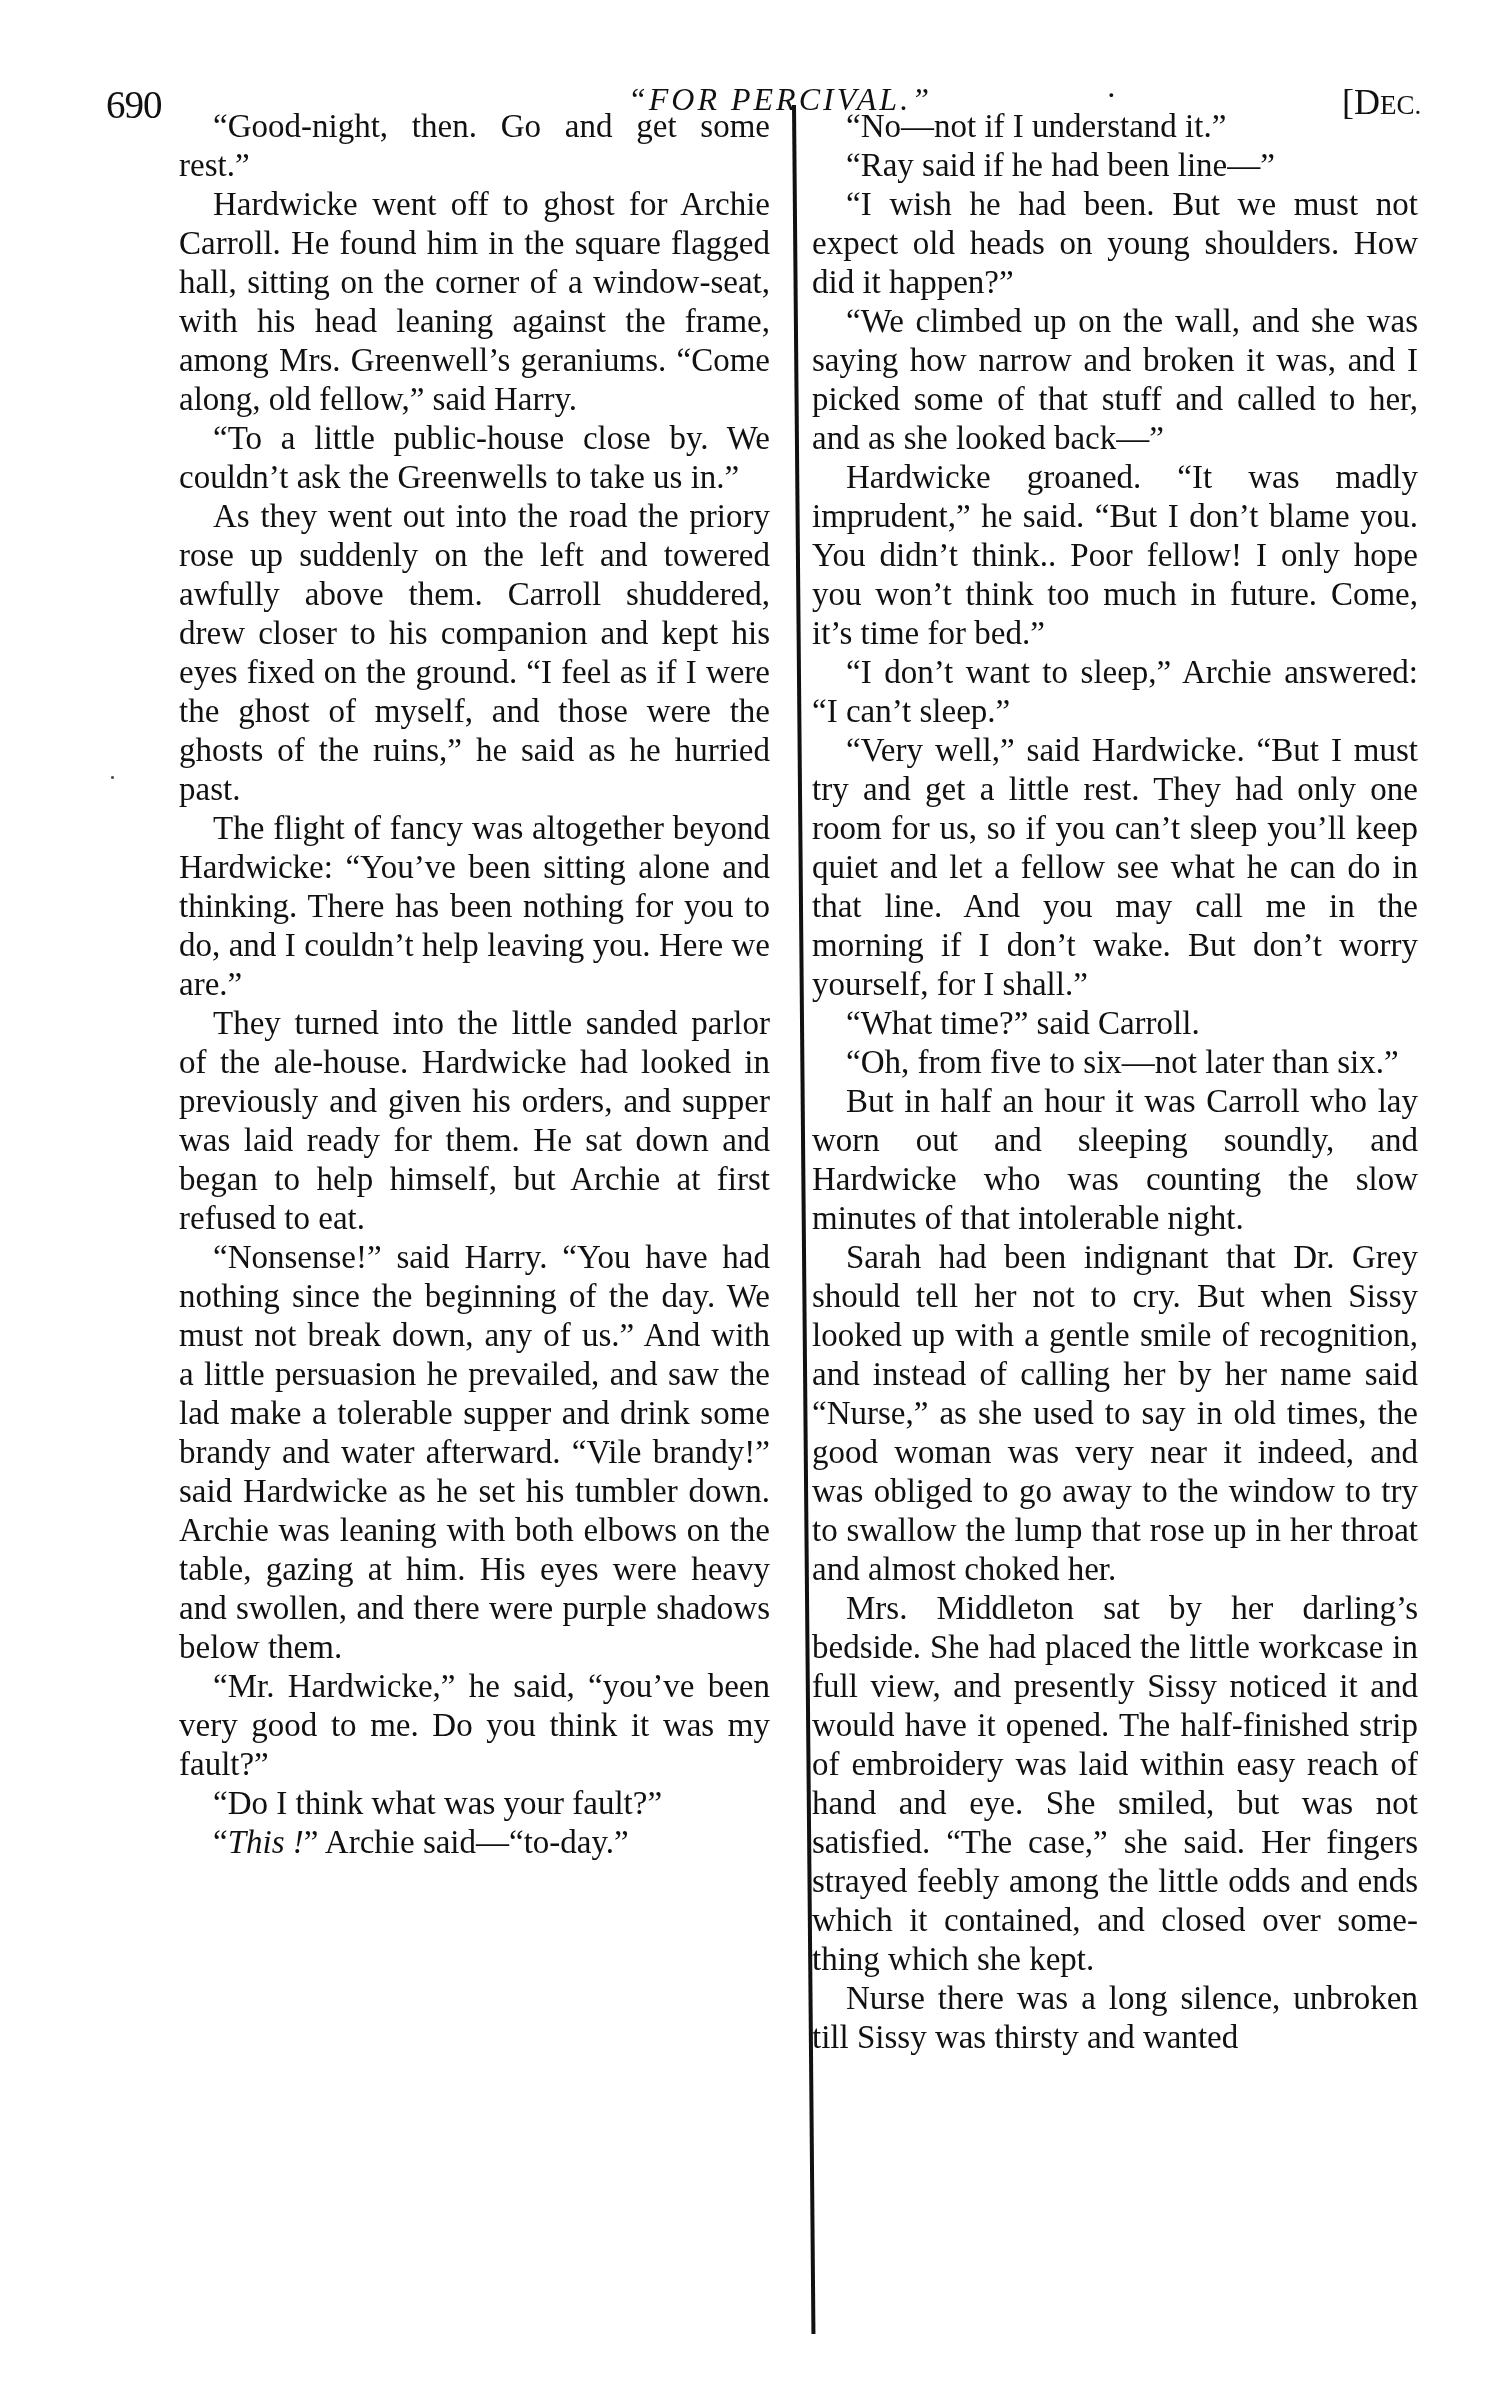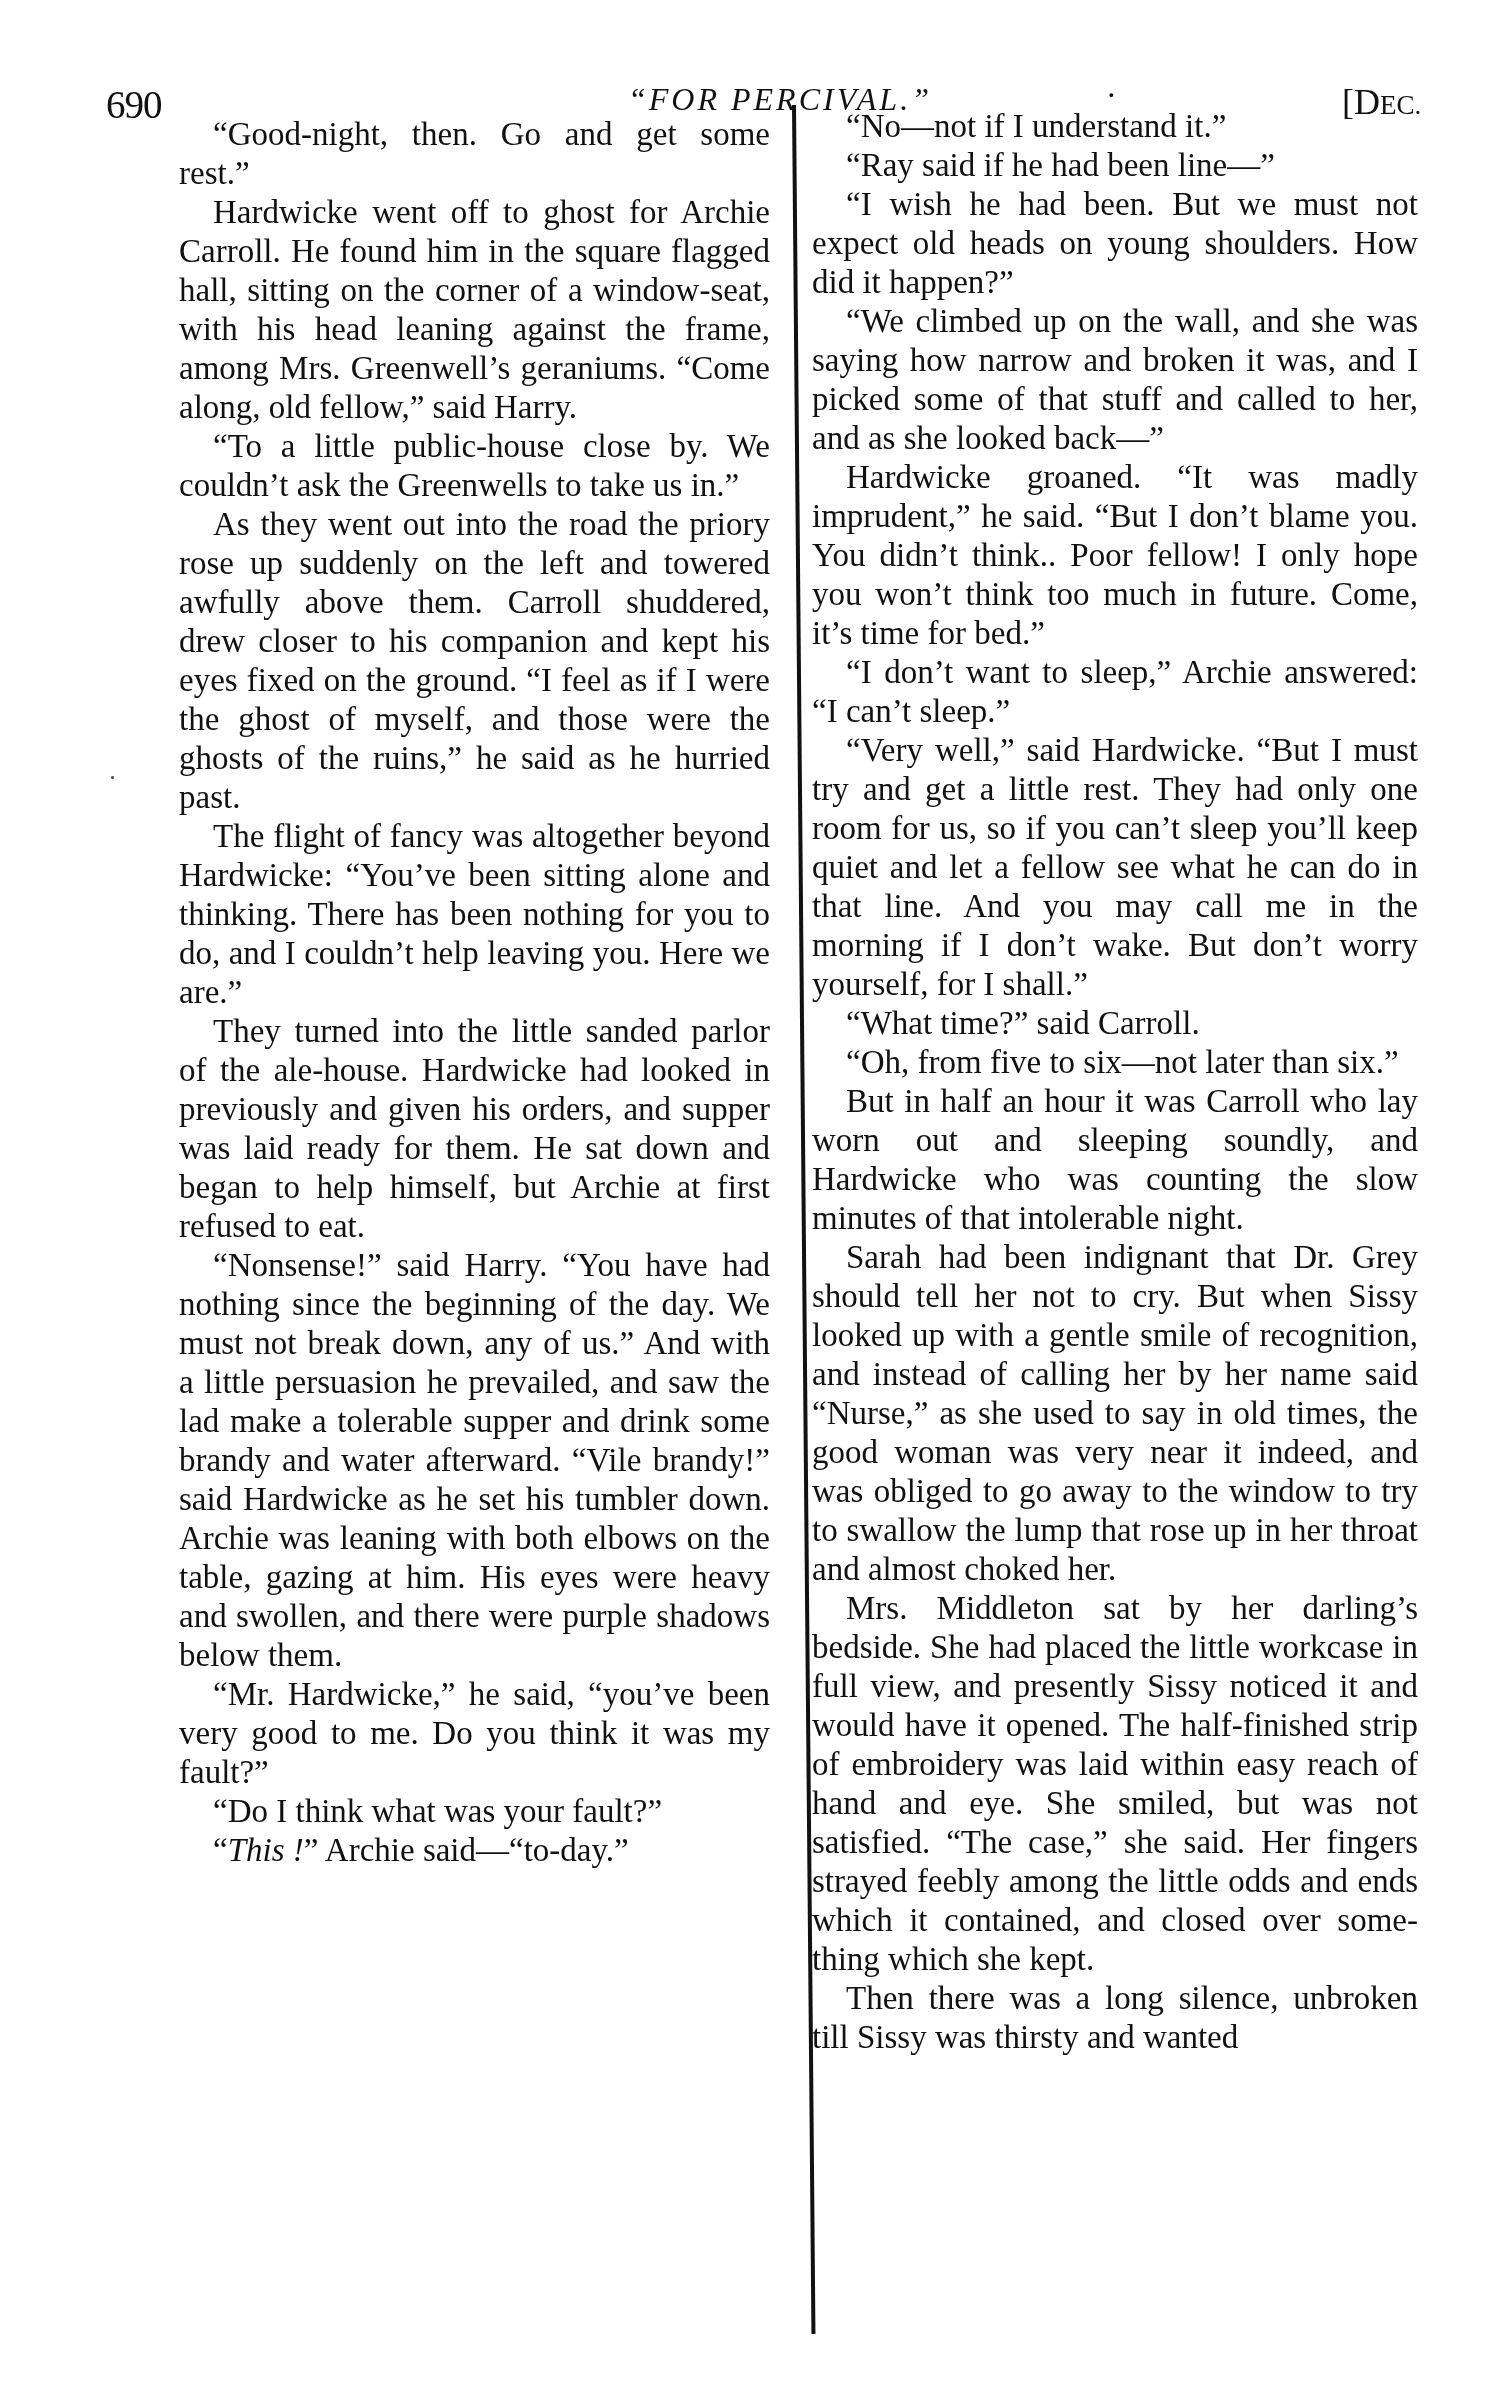--- a/index.html
+++ b/index.html
@@ -5,21 +5,21 @@
   html, body { margin:0; padding:0; background:#ffffff; }
   body { width:1508px; height:2401px; position:relative; overflow:hidden; color:#111; }
   .page { position:absolute; left:0; top:0; width:1508px; height:2401px; }
   .header { position:absolute; top:30px; left:0; width:1508px; height:55px; font-family:"Liberation Serif", serif; color:#111;margin-top:47px; }
   .pagenum { position:absolute; left:106px; top:5px; font-size:39px; letter-spacing:-1px; }
   .runtitle { position:absolute; left:628px; top:4px; font-size:32px; font-style:italic; letter-spacing:3px; }
   .dot { position:absolute; left:1106px; top:0px; font-size:32px; }
   .section { position:absolute; left:1342px; top:4px; font-size:36px; }
   .section .sc { font-size:27px; }
   .col { position:absolute; top:107px; font-family:"Liberation Serif", serif; font-size:33px; line-height:39px; text-align:justify; hyphens:manual; }
-  .col.left { left:179px; width:591px;margin-top:8px; }
+  .col.left { left:179px; width:591px; }
   .col.right { left:812px; width:606px; }
   .col p { margin:0; text-indent:34px; }
   .divider { position:absolute; left:792px; top:105px; width:3.5px; height:2229px; background:#111; transform:skewX(0.5deg); transform-origin:top; }
   .specks { position:absolute; left:111px; top:776px; width:2.5px; height:2.5px; border-radius:50%; background:#555; }
   i { font-style:italic; }
 </style>
 </head>
 <body>
 
 <div class="page">
@@ -52,18 +52,18 @@
     <p>“I wish he had been.  But we must not expect old heads on young shoul­ders.  How did it happen?”</p>
     <p>“We climbed up on the wall, and she was saying how narrow and broken it was, and I picked some of that stuff and called to her, and as she looked back—”</p>
     <p>Hardwicke groaned.  “It was madly imprudent,” he said.  “But I don’t blame you.  You didn’t think..  Poor fellow! I only hope you won’t think too much in future.  Come, it’s time for bed.”</p>
     <p>“I don’t want to sleep,” Archie an­swered: “I can’t sleep.”</p>
     <p>“Very well,” said Hardwicke.  “But I must try and get a little rest.  They had only one room for us, so if you can’t sleep you’ll keep quiet and let a fellow see what he can do in that line.  And you may call me in the morning if I don’t wake.  But don’t worry yourself, for I shall.”</p>
     <p>“What time?” said Carroll.</p>
     <p>“Oh, from five to six—not later than six.”</p>
     <p>But in half an hour it was Carroll who lay worn out and sleeping soundly, and Hardwicke who was counting the slow minutes of that intolerable night.</p>
     <p>Sarah had been indignant that Dr. Grey should tell her not to cry.  But when Sissy looked up with a gentle smile of recognition, and instead of calling her by her name said “Nurse,” as she used to say in old times, the good woman was very near it indeed, and was obliged to go away to the window to try to swallow the lump that rose up in her throat and almost choked her.</p>
     <p>Mrs. Middleton sat by her darling’s bedside.  She had placed the little work­case in full view, and presently Sissy noticed it and would have it opened. The half-finished strip of embroidery was laid within easy reach of hand and eye.  She smiled, but was not satisfied. “The case,” she said.  Her fingers stray­ed feebly among the little odds and ends which it contained, and closed over some­thing which she kept.</p>
-    <p>Then there was a long silence, unbro­ken till Sissy was thirsty and wanted</p>
+    <p>Nurse there was a long silence, unbro­ken till Sissy was thirsty and wanted</p>
   </div>
 
   <div class="specks"></div>
 </div>
 
 
 </body></html>

